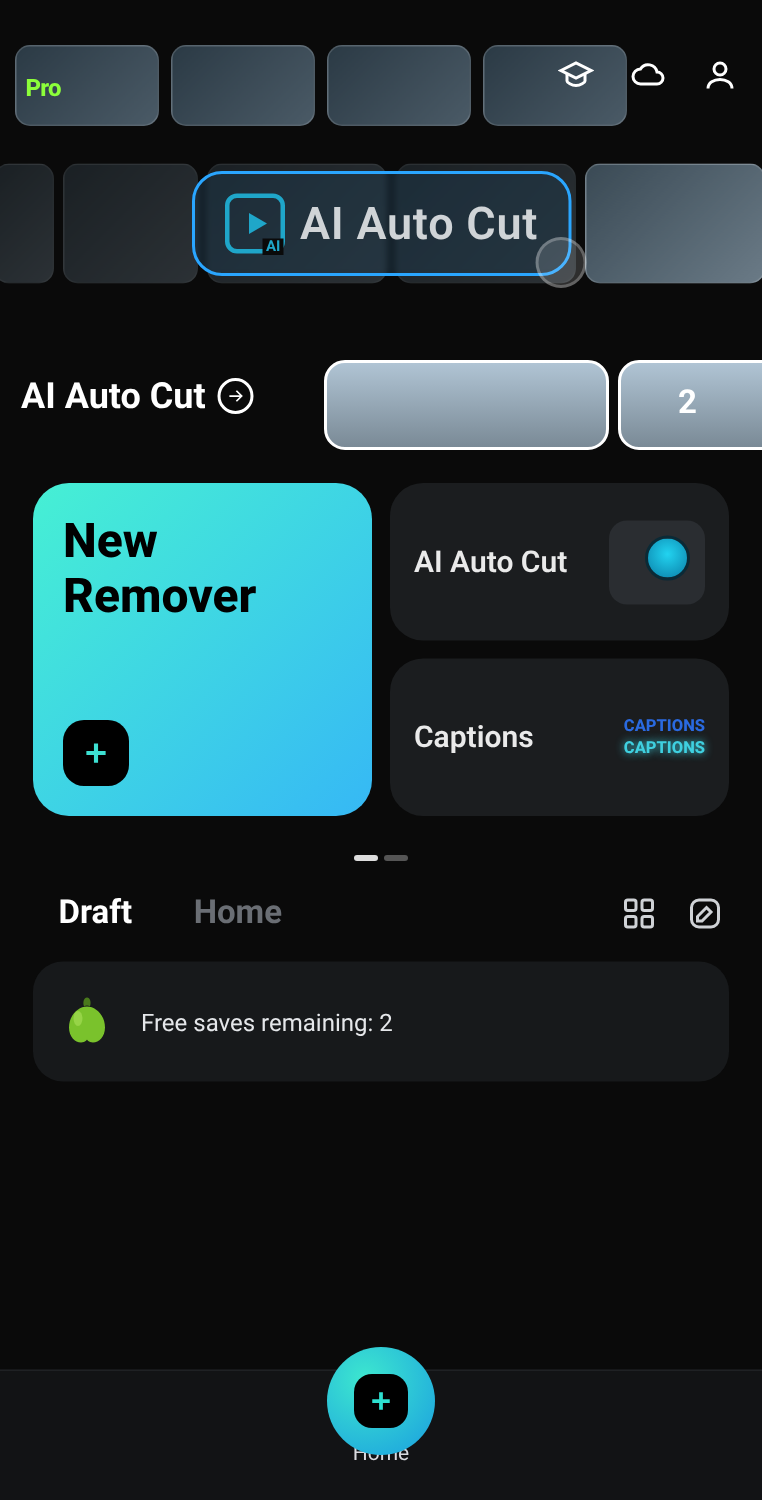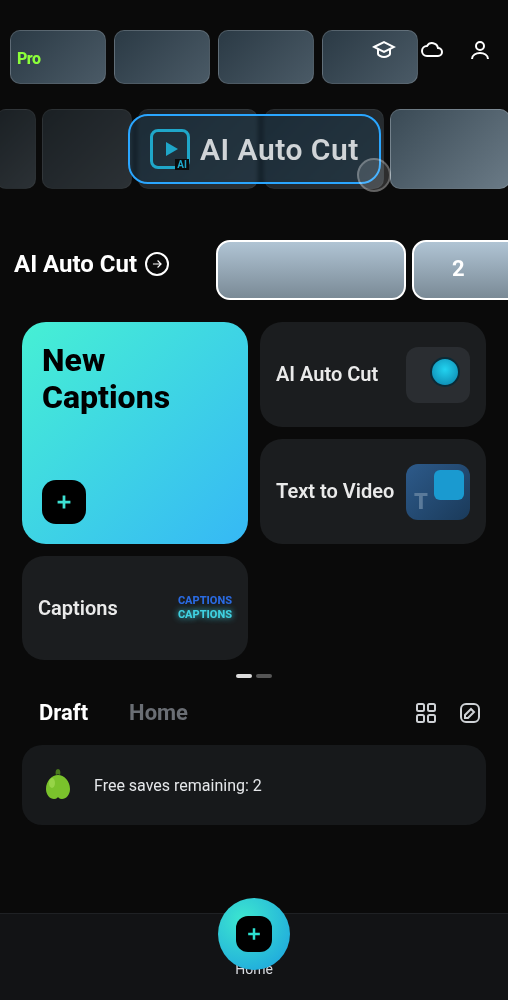--- a/index.html
+++ b/index.html
@@ -136,34 +136,30 @@
   </div>
   <div class="car-card" style="width:190px"></div>
   <div class="car-card" style="width:130px; position:relative">
   </div>
 
   <span class="car-badge" style="position:absolute; left:452px; top:16px">2</span>
 </div>
 
 <div class="tool-grid">
   <div class="new-project">
-    <div class="np-title"><span>New Captions</span></div>
+    <div class="np-title"><span>New Remover</span></div>
     <div class="np-plus">
       <svg viewBox="0 0 24 24" width="22" height="22">
           <path d="M12 5v14M5 12h14"></path>
         </svg>
     </div>
   </div>
   <div class="tool-card">
     <div class="tc-label">AI Auto Cut</div>
     <div class="tc-icon ai-cut"></div>
-  </div>
-  <div class="tool-card">
-    <div class="tc-label">Text to Video</div>
-    <div class="tc-icon text-vid"></div>
   </div>
   <div class="tool-card">
     <div class="tc-label">Captions</div>
     <div class="captions-icon">
       <div class="l1">CAPTIONS</div>
       <div class="l2">CAPTIONS</div>
     </div>
   </div>
 </div>
 

